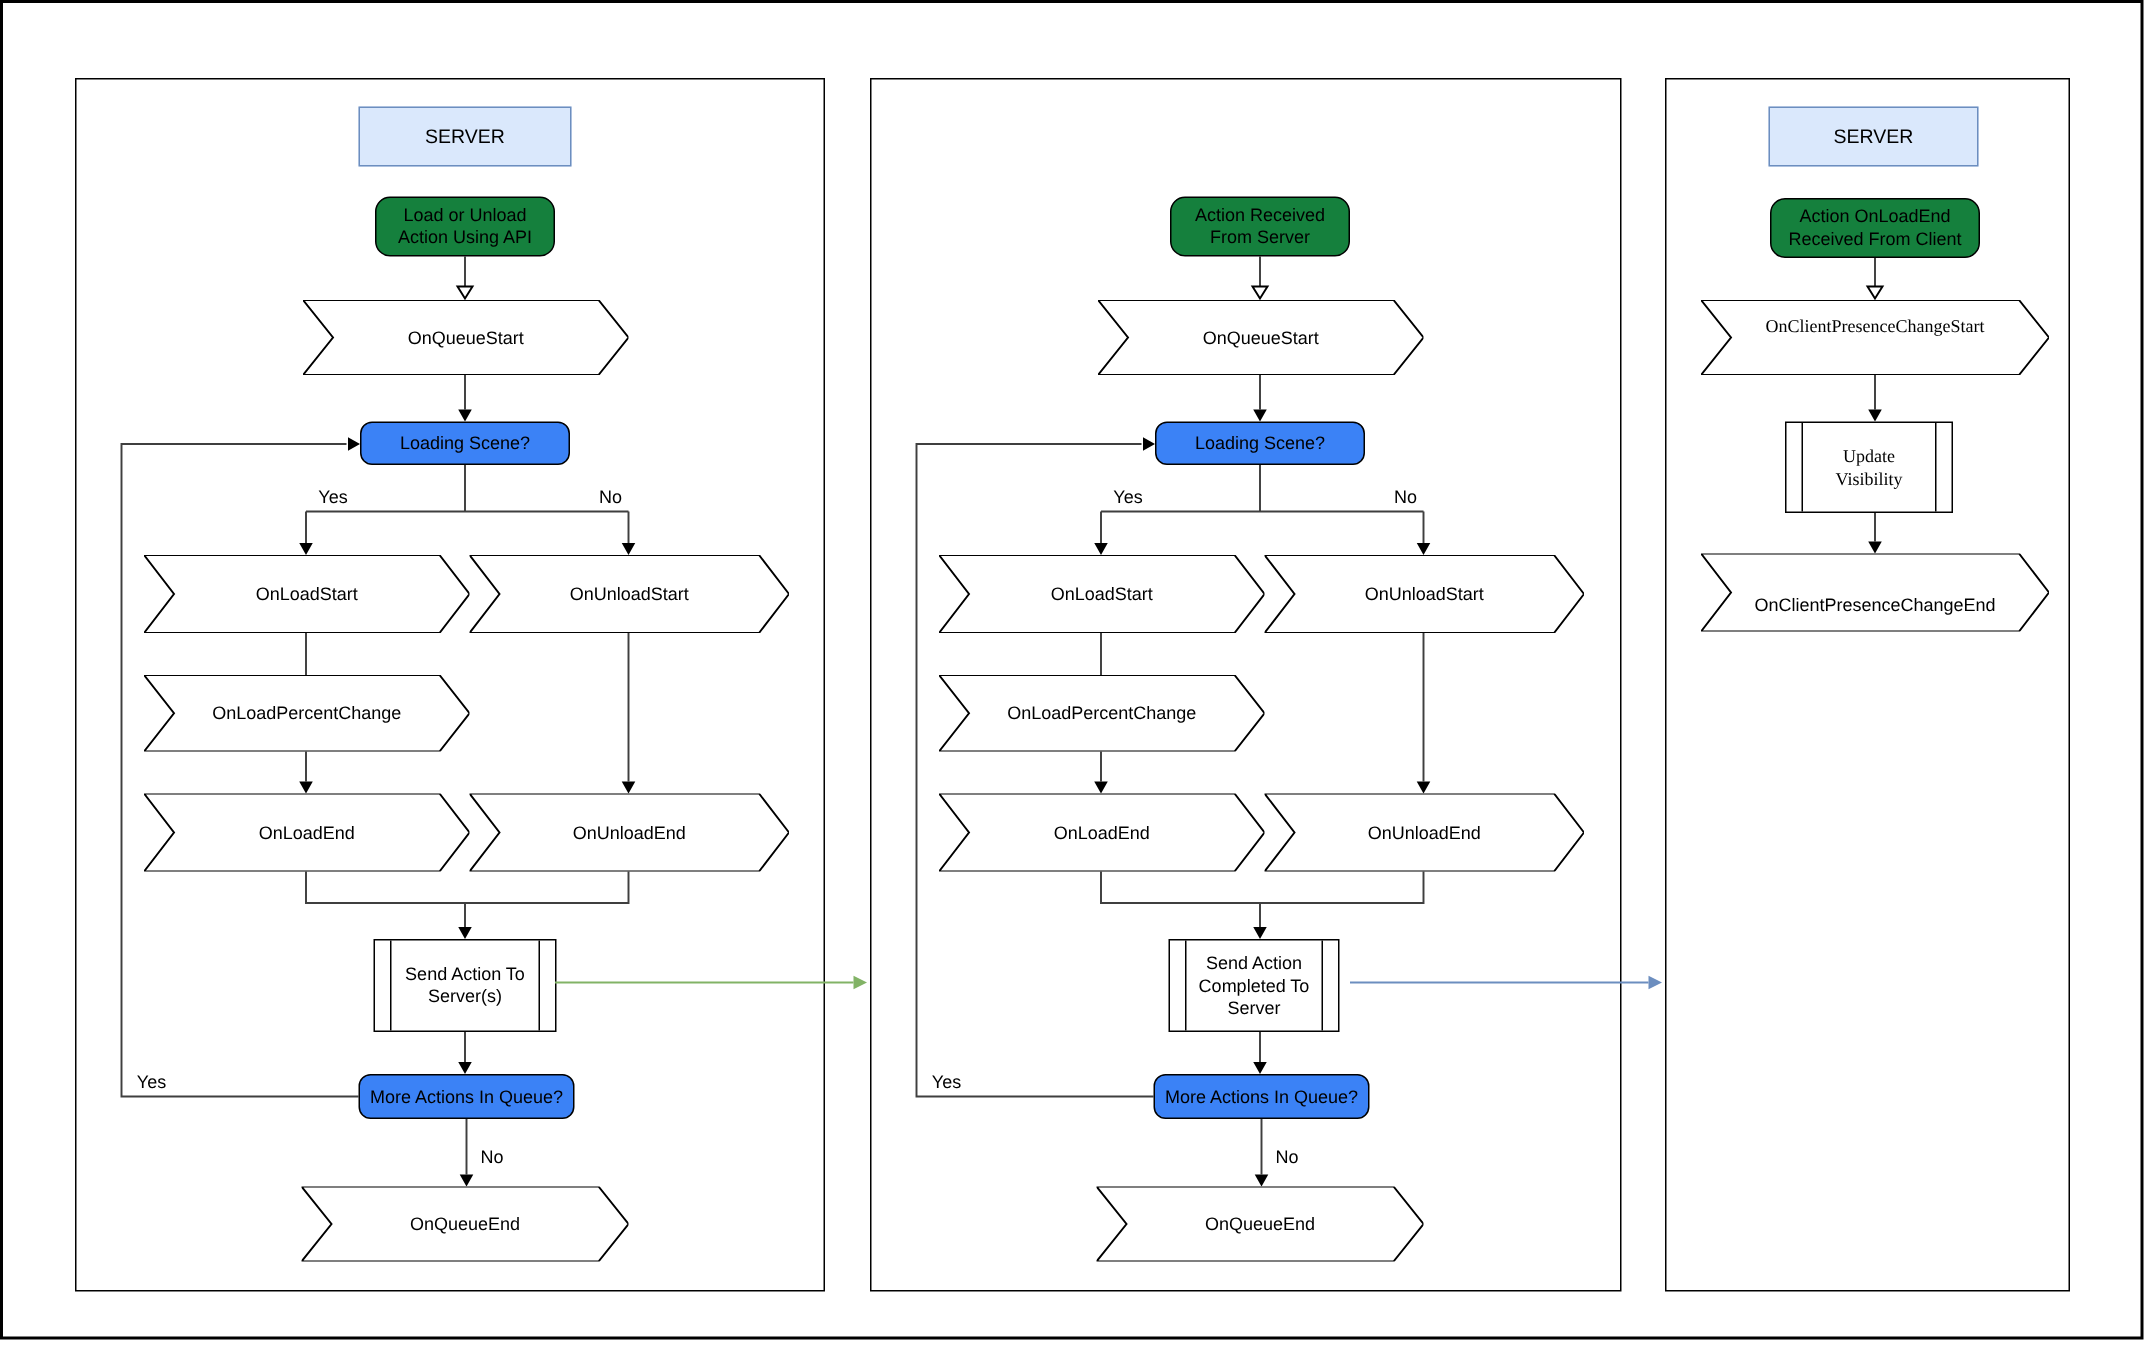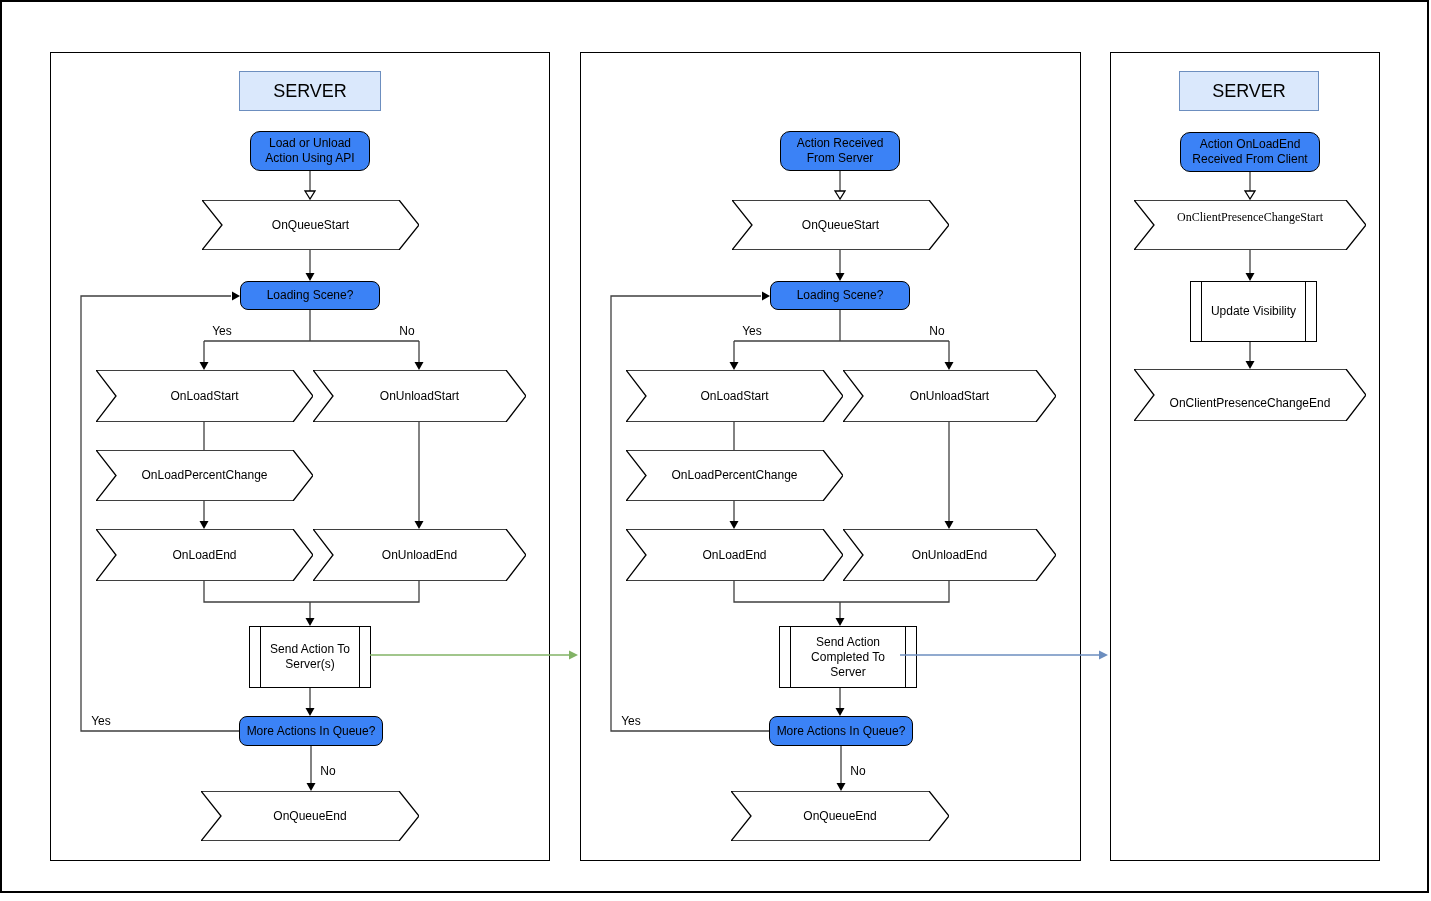--- a/index.html
+++ b/index.html
@@ -11,22 +11,22 @@
          box-sizing:border-box;background:#fff;}
   .p1{left:50px;width:500px;}
   .p2{left:580px;width:501px;}
   .p3{left:1110px;width:270px;}
   .wires{position:absolute;left:0;top:0;pointer-events:none;}
   .wires line,.wires polyline{stroke:#3f3f3f;stroke-width:1.3;fill:none;}
   .wires .solid{fill:#000;stroke:none;}
   .wires .hollow{fill:#fff;stroke:#000;stroke-width:1.3;}
   .node{position:absolute;display:flex;align-items:center;justify-content:center;
         text-align:center;font-size:12px;line-height:1.25;box-sizing:border-box;}
-  .hdr{border:1px solid #6c8ebf;background:#dae8fc;font-size:18px;}
-  .term{border:1.3px solid #000;border-radius:10px;background:#3b82f6;}
+  .hdr{border:1px solid #6c8ebf;background:#dae8fc;font-size:13px;}
+  .term{border:1.3px solid #000;border-radius:10px;background:#15803d;}
   .dec{border:1.3px solid #000;border-radius:8px;background:#3b82f6;}
   .step span{position:relative;z-index:2;padding:0 4px;}
   .step svg{position:absolute;left:0;top:0;z-index:1;}
   .proc{border:1.3px solid #000;background:#fff;}
   .proc .bar{position:absolute;top:0;bottom:0;width:0;border-left:1.3px solid #000;}
   .proc .bar.l{left:10px;}
   .proc .bar.r{right:10px;}
   .proc span{position:relative;z-index:2;padding:0 14px;}
   .lbl{position:absolute;width:60px;text-align:center;font-size:12px;line-height:15px;}
   .overlay{position:absolute;left:0;top:0;z-index:5;pointer-events:none;}
@@ -194,21 +194,21 @@
           <polygon points="0,0 197,0 217,26 197,52 0,52 20,26" fill="#fff" stroke="#000" stroke-width="1.3"></polygon>
         </svg>
       <span>OnLoadEnd</span>
     </div>
     <div class="node step" style="left:262px;top:476px;width:213px;height:52px;">
       <svg width="213" height="52">
           <polygon points="0,0 193,0 213,26 193,52 0,52 20,26" fill="#fff" stroke="#000" stroke-width="1.3"></polygon>
         </svg>
       <span>OnUnloadEnd</span>
     </div>
-    <div class="node proc" style="left:198px;top:573px;width:138px;height:62px;">
+    <div class="node proc" style="left:198px;top:573px;width:114px;height:62px;">
       <div class="bar l"></div>
       <div class="bar r"></div>
       <span>Send Action Completed To Server</span>
     </div>
     <span class="lbl" style="left:20px;top:661px;">Yes</span>
     <div class="node dec" style="left:188px;top:663px;width:144px;height:30px;">
         <span>More Actions In Queue?</span>
       </div>
     <span class="lbl" style="left:247px;top:711px;">No</span>
     <div class="node step" style="left:150px;top:738px;width:218px;height:50px;">
@@ -233,21 +233,21 @@
       </div>
     <div class="node term" style="left:69px;top:79px;width:140px;height:40px;">
         <span>Action OnLoadEnd Received From Client</span>
       </div>
     <div class="node step" style="left:23px;top:147px;width:232px;height:34px;font-family:Liberation Serif, serif;">
       <svg width="232" height="50">
           <polygon points="0,0 212,0 232,25 212,50 0,50 20,25" fill="#fff" stroke="#000" stroke-width="1.3"></polygon>
         </svg>
       <span>OnClientPresenceChangeStart</span>
     </div>
-    <div class="node proc" style="left:79px;top:228px;width:127px;height:61px;">
+    <div class="node proc" style="left:79px;top:228px;width:112px;height:61px;font-family:Liberation Serif, serif;">
       <div class="bar l"></div>
       <div class="bar r"></div>
       <span>Update Visibility</span>
     </div>
     <div class="node step" style="left:23px;top:316px;width:232px;height:68px;">
       <svg width="232" height="52">
           <polygon points="0,0 212,0 232,26 212,52 0,52 20,26" fill="#fff" stroke="#000" stroke-width="1.3"></polygon>
         </svg>
       <span>OnClientPresenceChangeEnd</span>
     </div>

